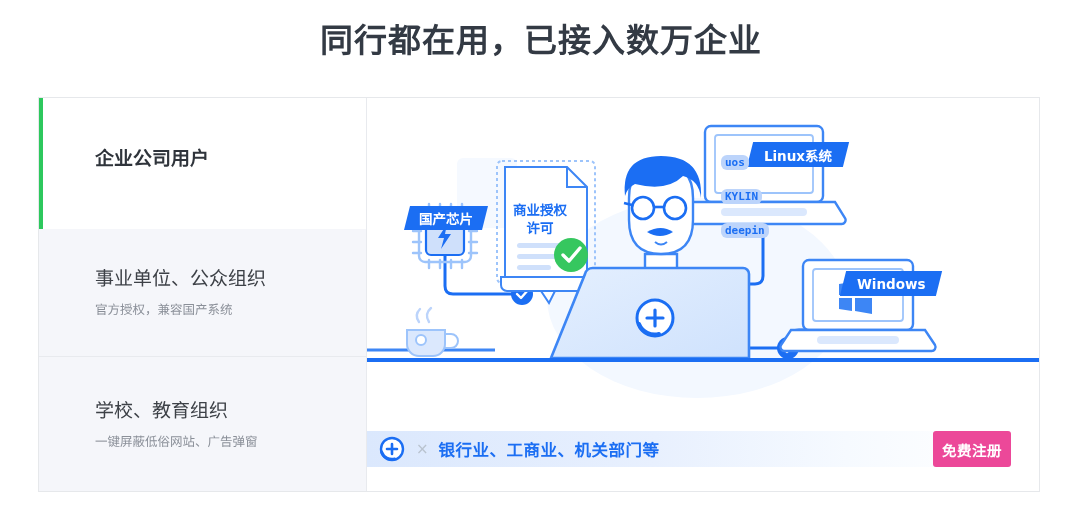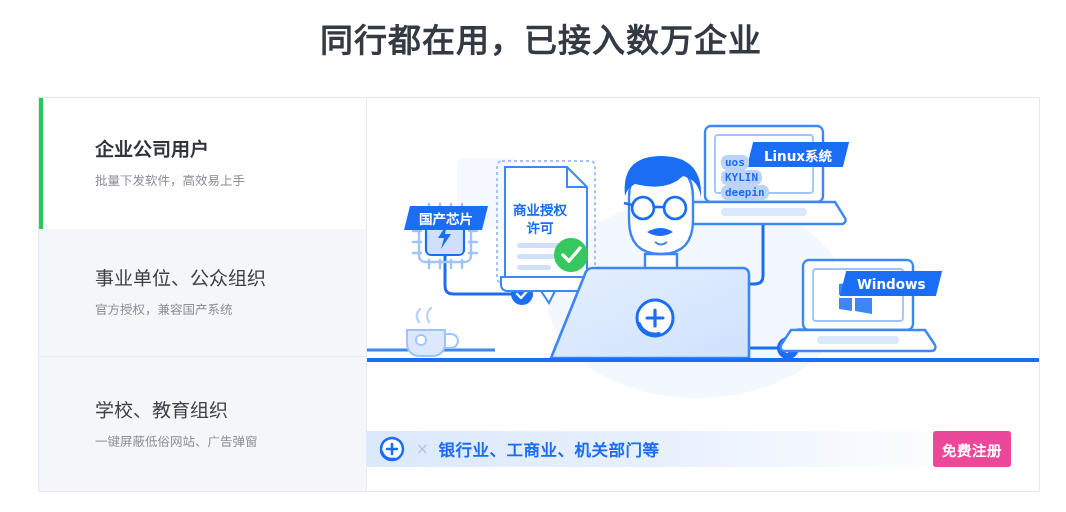--- a/index.html
+++ b/index.html
@@ -91,21 +91,21 @@
     position:absolute;left:132px;top:103px;width:82px;
     text-align:center;color:#1b6ef3;font-weight:bold;font-size:13.5px;
     line-height:1.35;
     font-family:"DejaVu Sans","Liberation Sans",sans-serif;
   }
   
   .os-list{position:absolute;left:354px;top:57px;}
   .os-list span{
     display:block;background:#bcd4fb;color:#1b6ef3;
     font-size:11px;font-weight:bold;line-height:13px;
-    padding:1px 4px;margin-bottom:0;width:max-content;
+    padding:1px 4px;margin-bottom:19px;width:max-content;
     font-family:"DejaVu Sans Mono","Liberation Mono",monospace;
     border-radius:6px;
   }
 
   
   .bottom-bar{
     position:absolute;left:0;bottom:24px;width:640px;height:36px;
     background:linear-gradient(to right,#dbe8fd 0%,#e8f0fe 45%,#f6faff 75%,#ffffff 100%);
     display:flex;align-items:center;padding-left:12px;box-sizing:border-box;
   }
@@ -142,21 +142,20 @@
 <div class="page">
 
   <div class="page-title">同行都在用，已接入数万企业</div>
 
   <div class="card">
 
     <div class="sidebar">
 
       <div class="side-item item-1 active">
         <div class="side-title">企业公司用户</div>
-        <div class="side-desc">批量下发软件，高效易上手</div>
       </div>
 
       <div class="side-item item-3">
         <div class="side-title">事业单位、公众组织</div>
         <div class="side-desc">官方授权，兼容国产系统</div>
       </div>
 
       <div class="side-item item-2">
         <div class="side-title">学校、教育组织</div>
         <div class="side-desc">一键屏蔽低俗网站、广告弹窗</div>

